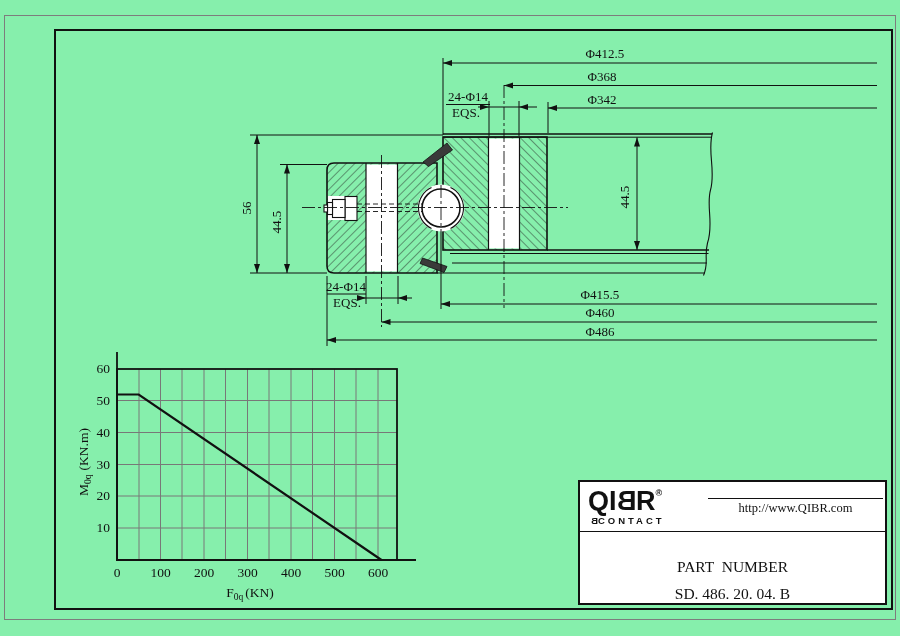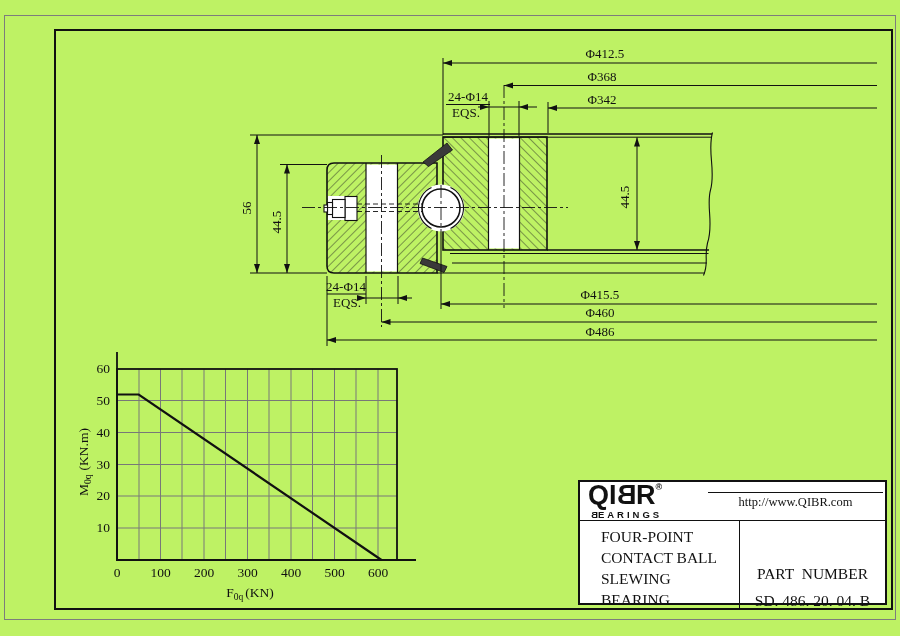--- a/index.html
+++ b/index.html
@@ -1,16 +1,16 @@
 <!DOCTYPE html>
 <html><head>
 <meta charset="utf-8">
 <style>
   html,body{margin:0;padding:0;background:#fff;}
-  #sheet{position:relative;width:900px;height:636px;background:#bef264;overflow:hidden;
+  #sheet{position:relative;width:900px;height:636px;background:#86efac;overflow:hidden;
          font-family:"Liberation Serif", serif;color:#111;}
   #outer-border{position:absolute;left:4px;top:15px;width:890px;height:603px;border:1px solid #7d7d7d;}
   #drawing-frame{position:absolute;left:54px;top:29px;width:835px;height:577px;border:2px solid #111;}
   svg{position:absolute;left:0;top:0;}
   svg text{font-family:"Liberation Serif", serif;fill:#111;}
   .dimtxt{font-size:13px;}
   .charttick{font-size:13.5px;}
   .chartlabel{font-size:13.5px;}
   
   #title-block{position:absolute;left:578px;top:480px;width:309px;height:125px;
@@ -195,32 +195,27 @@
       <text class="chartlabel" x="250" y="597" text-anchor="middle">
         <tspan>F</tspan><tspan font-size="9.5" dy="2.5">0q</tspan><tspan dy="-2.5" dx="2">(KN)</tspan>
       </text>
     </g>
   </svg>
 
   <div id="title-block">
     <div id="tb-row1">
       <div id="logo">
         <div class="brand"><span>QI</span><span class="flip">B</span><span>R</span><span class="reg">®</span></div>
-        <div class="brand-sub"><span class="flip">B</span><span>EARINGS</span></div>
+        <div class="brand-sub"><span class="flip">B</span><span>CONTACT</span></div>
       </div>
       <div id="company-cell">
         <div id="company-divider"></div>
         <div id="company-url">http://www.QIBR.com</div>
       </div>
     </div>
     <div id="tb-row2">
-      <div id="product-cell">
-        <div>FOUR-POINT</div>
-        <div>CONTACT BALL</div>
-        <div>SLEWING BEARING</div>
-      </div>
       <div id="part-cell">
         <div id="part-label">PART  NUMBER</div>
         <div id="part-number">SD. 486. 20. 04. B</div>
       </div>
     </div>
   </div>
 </div>
 
 </body></html>

